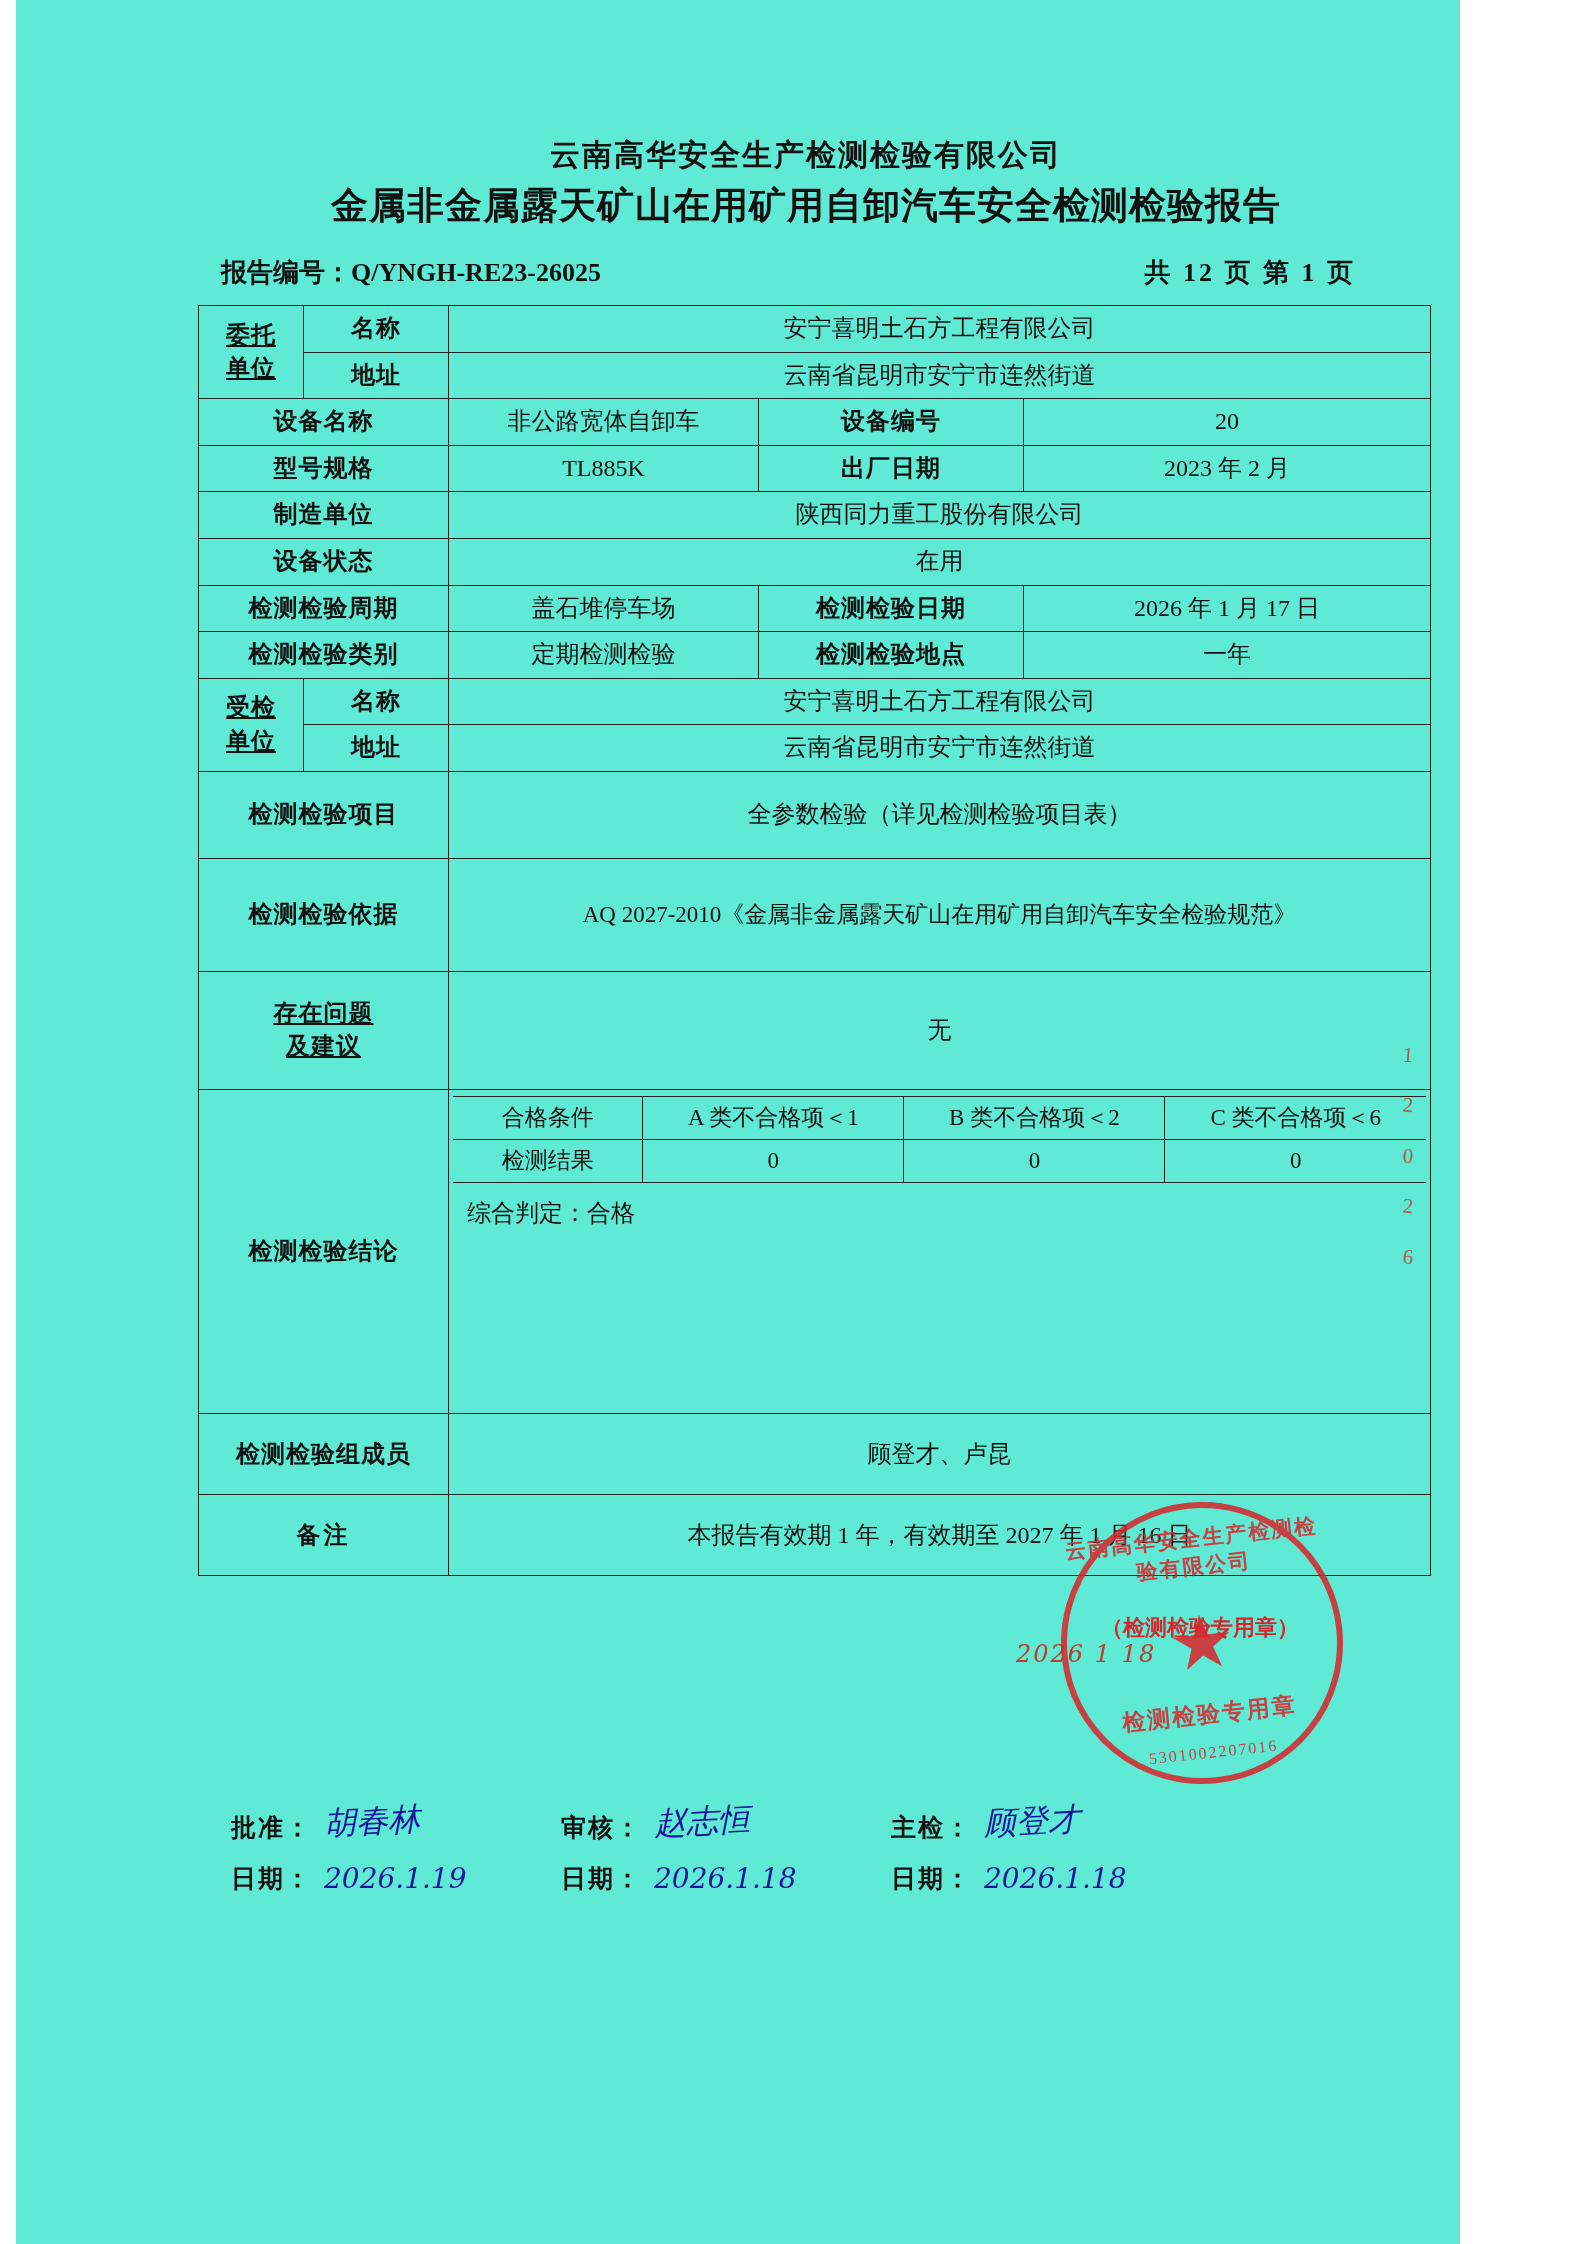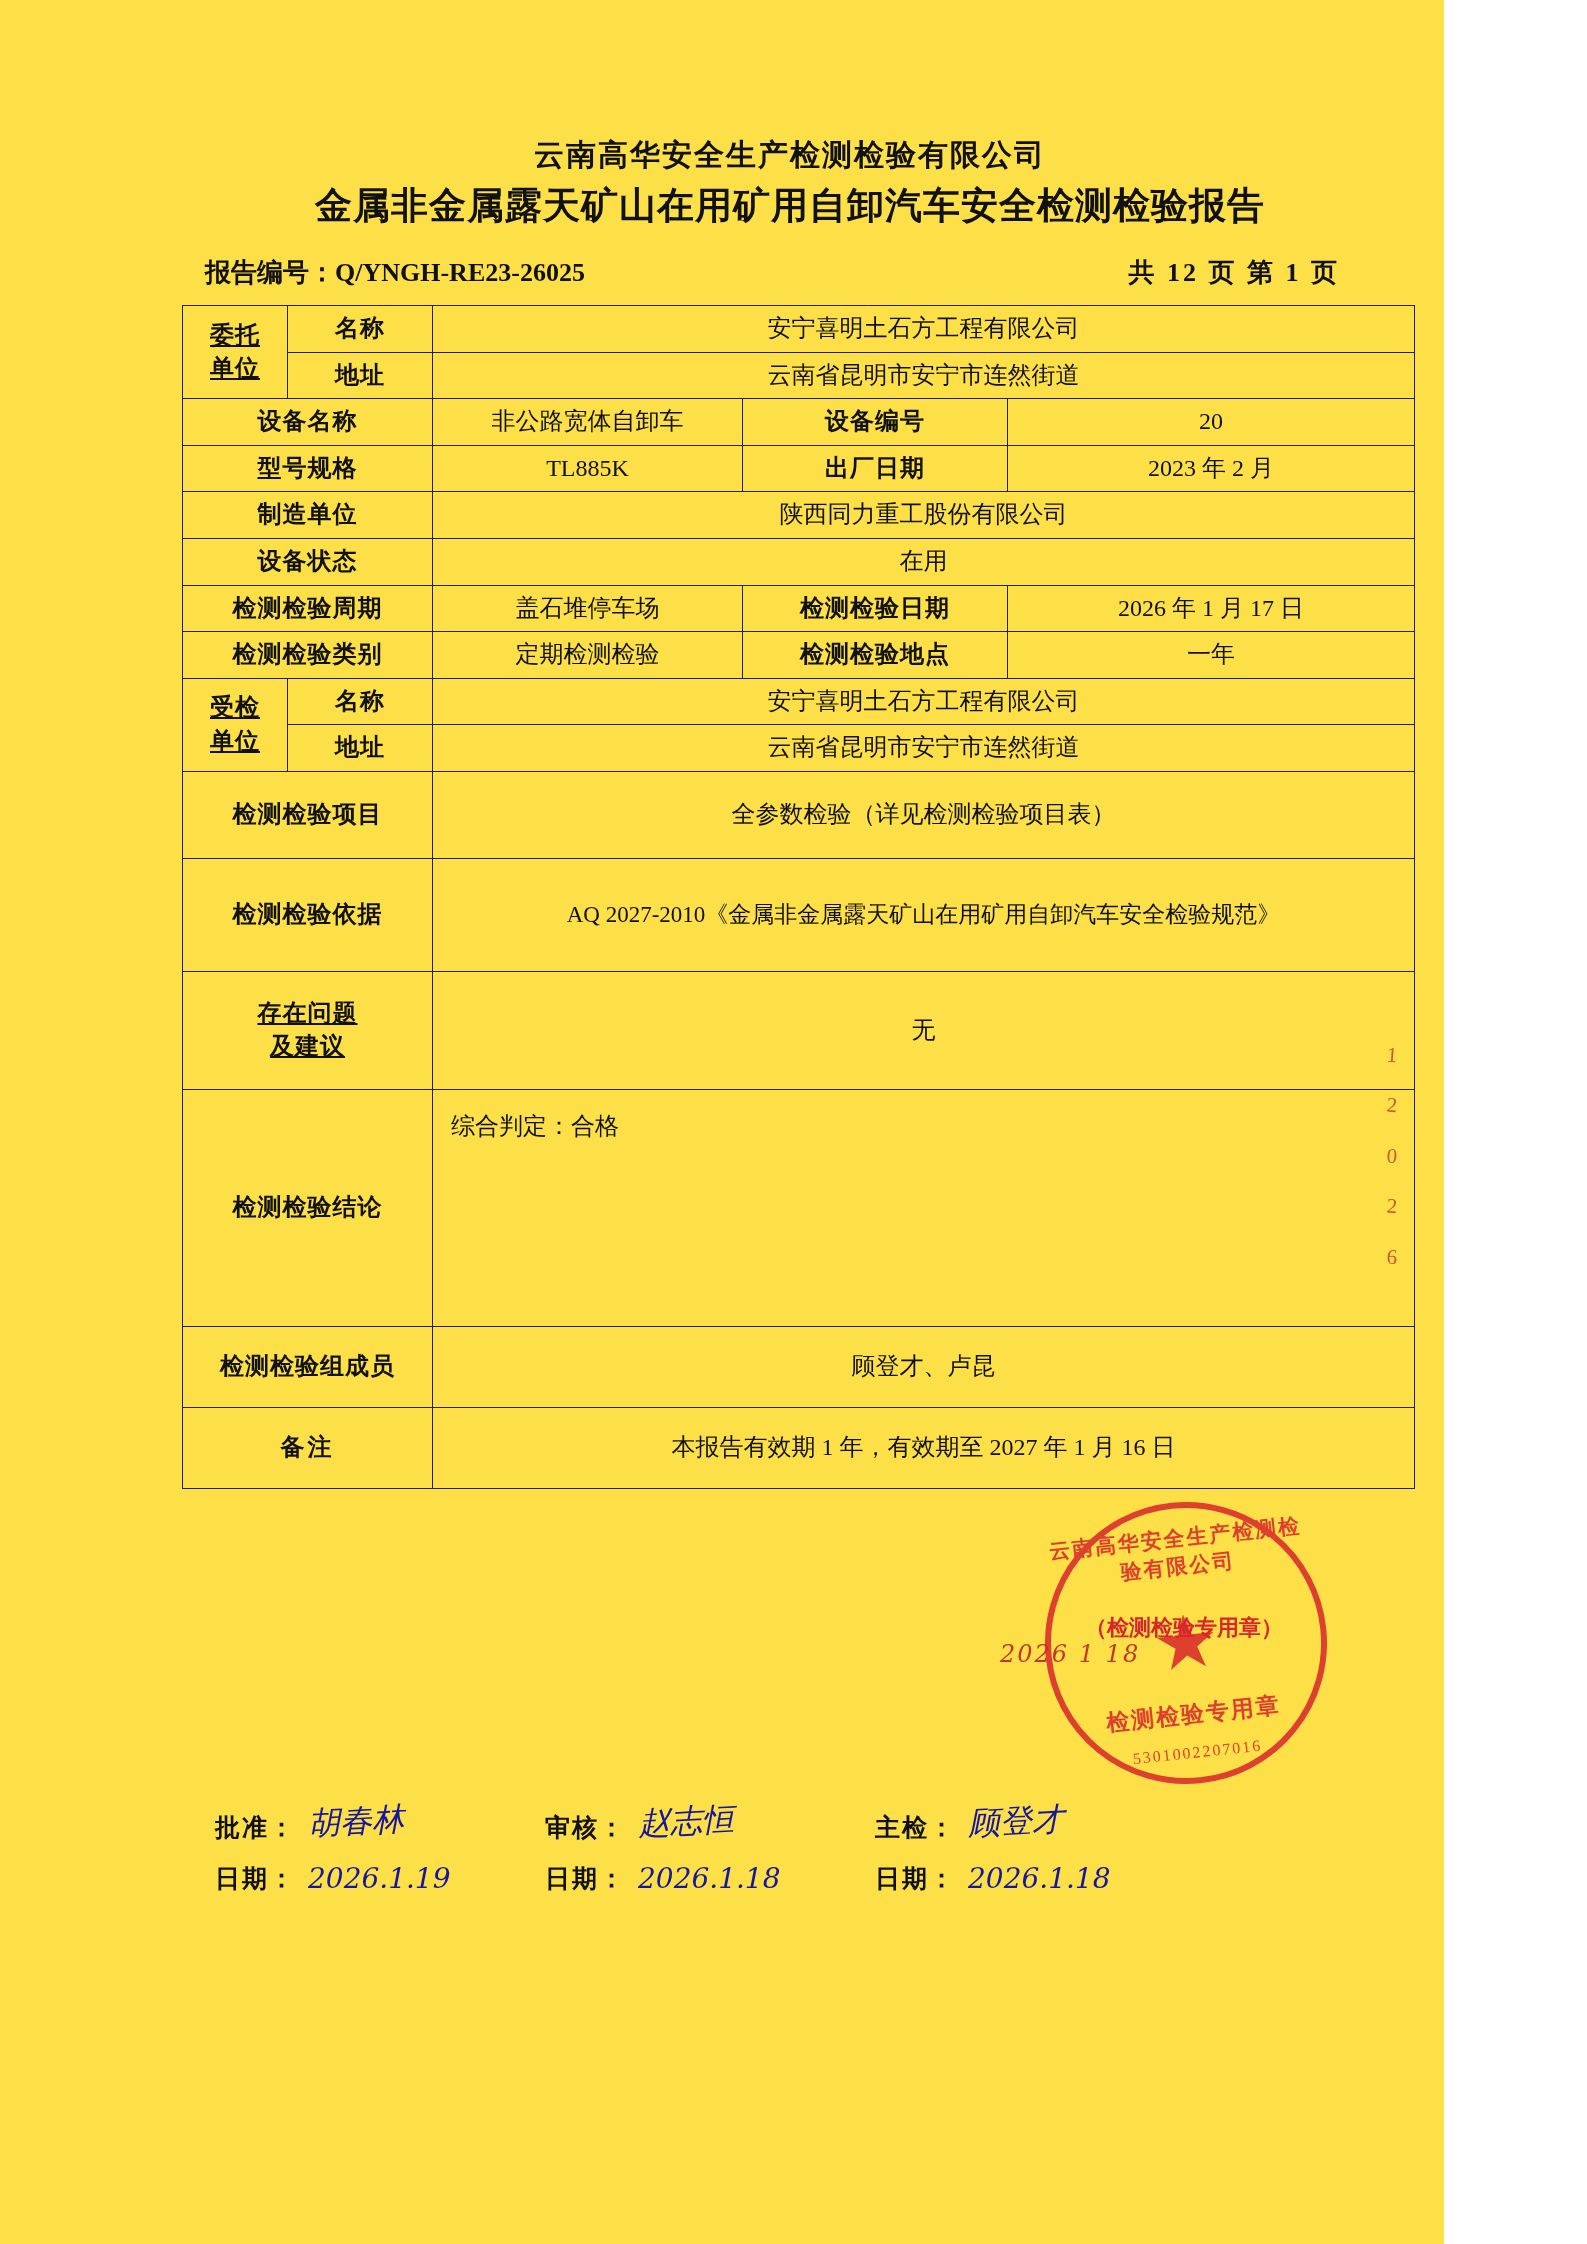--- a/index.html
+++ b/index.html
@@ -10,24 +10,24 @@
   body {
     width: 1587px;
     height: 2244px;
     position: relative;
     font-family: "Liberation Serif", "DejaVu Serif", serif;
     color: #111;
     overflow: hidden;
   }
   .page {
     position: absolute;
-    left: 0; top: 0;
+    left: 16px; top: 0;
     width: 1444px;
     height: 2244px;
-    background: #fde047;
+    background: #5eead4;
   }
 
   
   .header {
     position: absolute;
     left: 190px;
     top: 135px;
     width: 1200px;
     text-align: center;
   }
@@ -351,20 +351,42 @@
       </tr>
 
       <tr>
         <td class="lbl twoline" colspan="2" style="height:105px">存在问题<br>及建议</td>
         <td class="val" colspan="3">无</td>
       </tr>
 
       <tr>
         <td class="lbl" colspan="2">检测检验结论</td>
         <td class="concl-wrap" colspan="3">
+          <table class="inner">
+            <colgroup>
+              <col style="width:160px">
+                <col style="width:220px">
+                <col style="width:220px">
+                <col style="width:220px">
+            </colgroup>
+            <tbody>
+              <tr>
+                <td class="noleft">合格条件</td>
+                <td>A 类不合格项＜1</td>
+                <td>B 类不合格项＜2</td>
+                <td class="noright">C 类不合格项＜6</td>
+              </tr>
+              <tr>
+                <td class="noleft">检测结果</td>
+                <td>0</td>
+                <td>0</td>
+                <td class="noright">0</td>
+              </tr>
+            </tbody>
+          </table>
           <div class="concl-body">综合判定：合格</div>
         </td>
       </tr>
 
       <tr>
         <td class="lbl" colspan="2" style="height:68px">检测检验组成员</td>
         <td class="val" colspan="3">顾登才、卢昆</td>
       </tr>
 
       <tr>

